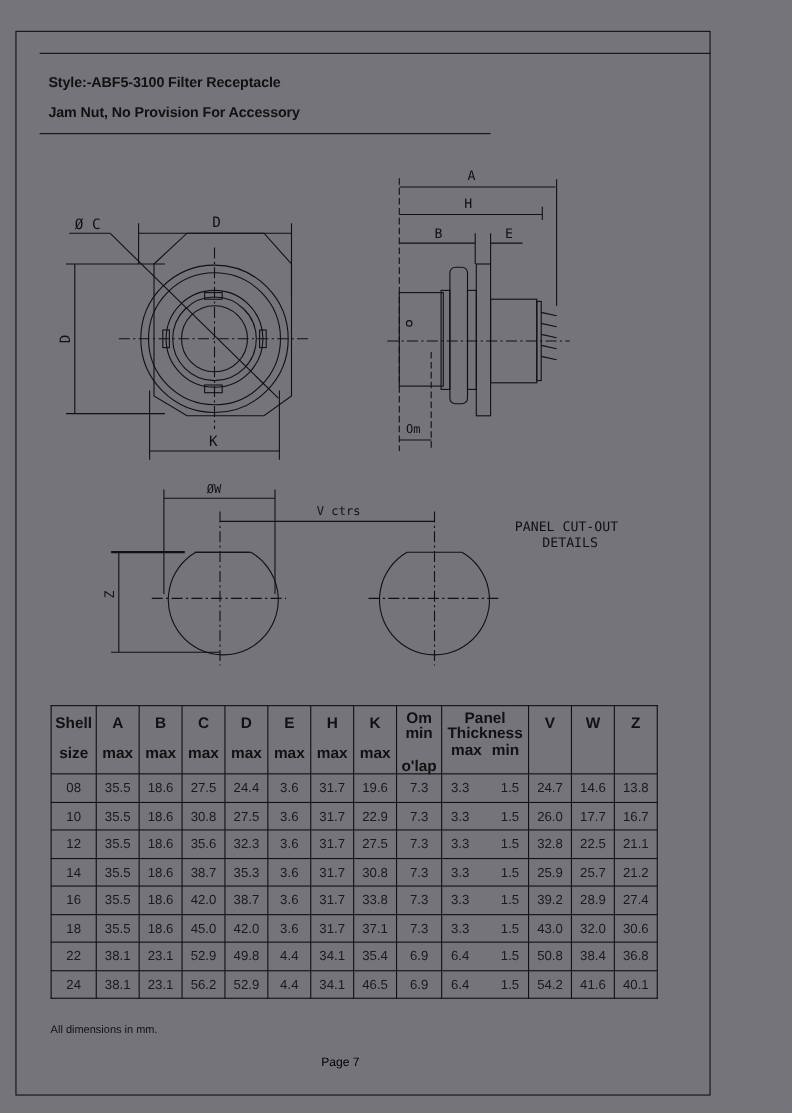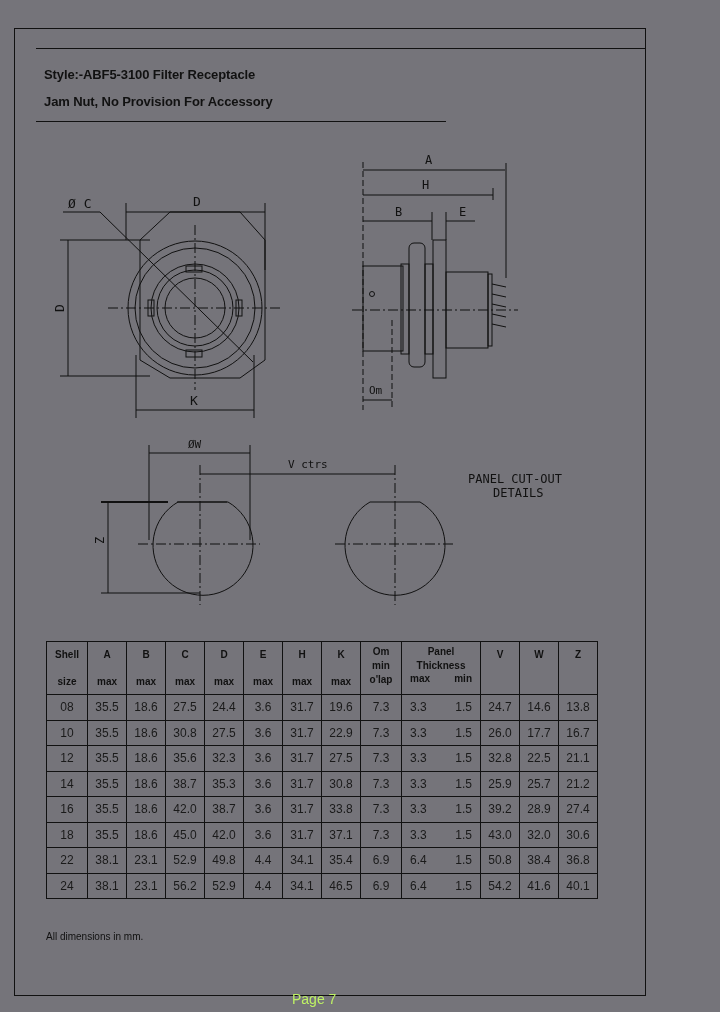--- a/index.html
+++ b/index.html
@@ -36,32 +36,32 @@
     position:absolute; left:46px; top:641px;
     border-collapse:collapse;
     font-size:12px;
   }
   .spec-table th, .spec-table td {
     border:1.5px solid #111;
     text-align:center;
     padding:0;
   }
   .spec-table th {
-    font-weight:bold; font-size:10px; height:52px; vertical-align:top;
+    font-weight:bold; font-size:14px; height:52px; vertical-align:top;
   }
   .spec-table td { height:24.5px; font-weight:normal; color:#1a1a1a; }
   .hdr-top { display:block; margin-top:7px; height:27px; }
   .hdr-bot { display:block; }
   .hdr-stack { display:block; line-height:14px; margin-top:3px; }
   .panel-sub { display:flex; justify-content:space-between; padding:0 8px; }
   .footnote {
     position:absolute; left:46px; top:931px; font-size:10px; color:#111;
   }
   .page-number {
-    position:absolute; left:292px; top:991px; font-size:14px; color:#bef264;
+    position:absolute; left:292px; top:960px; font-size:11px; color:#000000;
   }
 </style>
 </head>
 <body>
 
 <div class="page-frame"></div>
 <div class="title-rule-top"></div>
 
 <div class="title-block">
   <div>Style:-ABF5-3100 Filter Receptacle</div>
@@ -201,21 +201,21 @@
           <span class="hdr-top">H</span>
           <span class="hdr-bot">max</span>
         </th>
       <th style="width:38px">
           <span class="hdr-top">K</span>
           <span class="hdr-bot">max</span>
         </th>
       <th style="width:40px">
           <span class="hdr-stack">Om</span>
           <span class="hdr-stack" style="margin-top:0">min</span>
-          <span class="hdr-stack" style="margin-top:0">o'lap</span>
+          <span class="hdr-stack" style="margin-top:16px">o'lap</span>
         </th>
       <th style="width:78px">
           <span class="hdr-stack">Panel</span>
           <span class="hdr-stack" style="margin-top:0">Thickness</span>
           <span class="panel-sub">
             <span>max</span>
             <span>min</span>
           </span>
         </th>
       <th style="width:38px">

